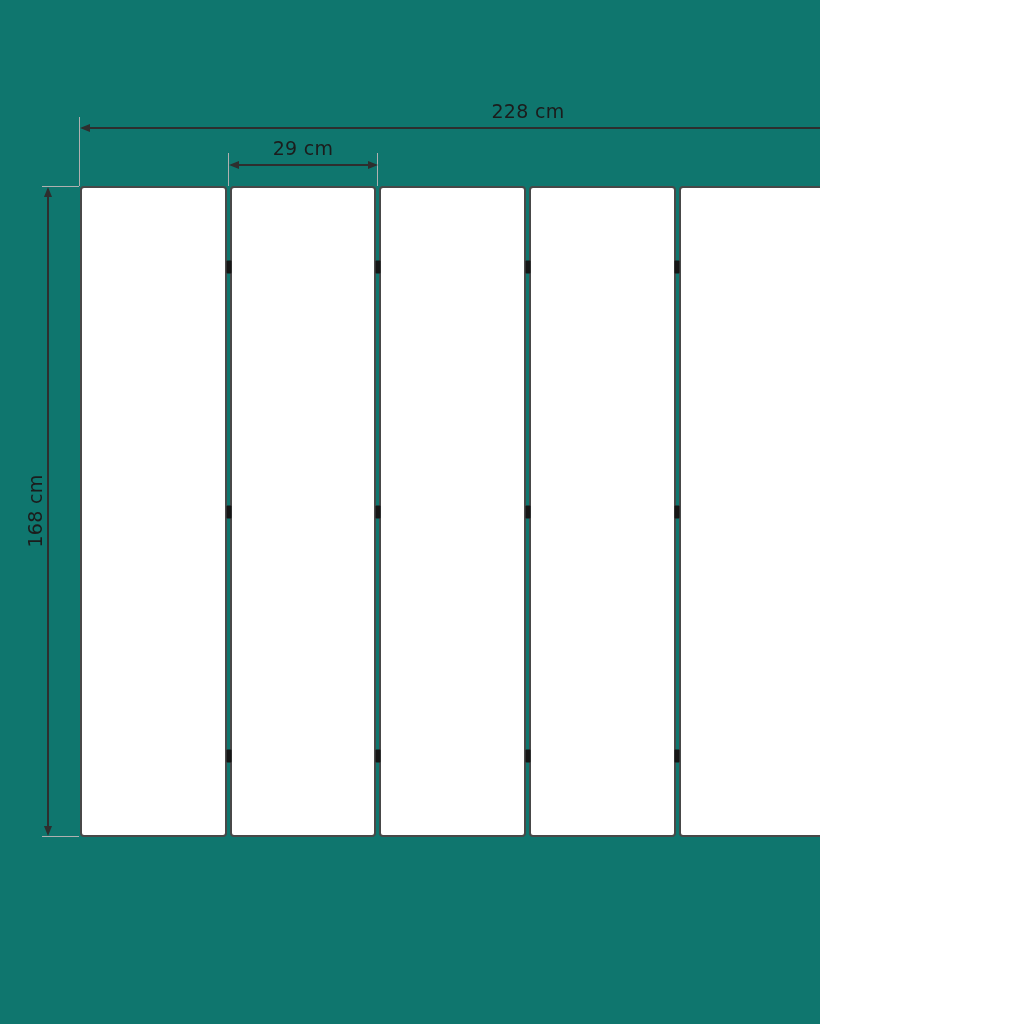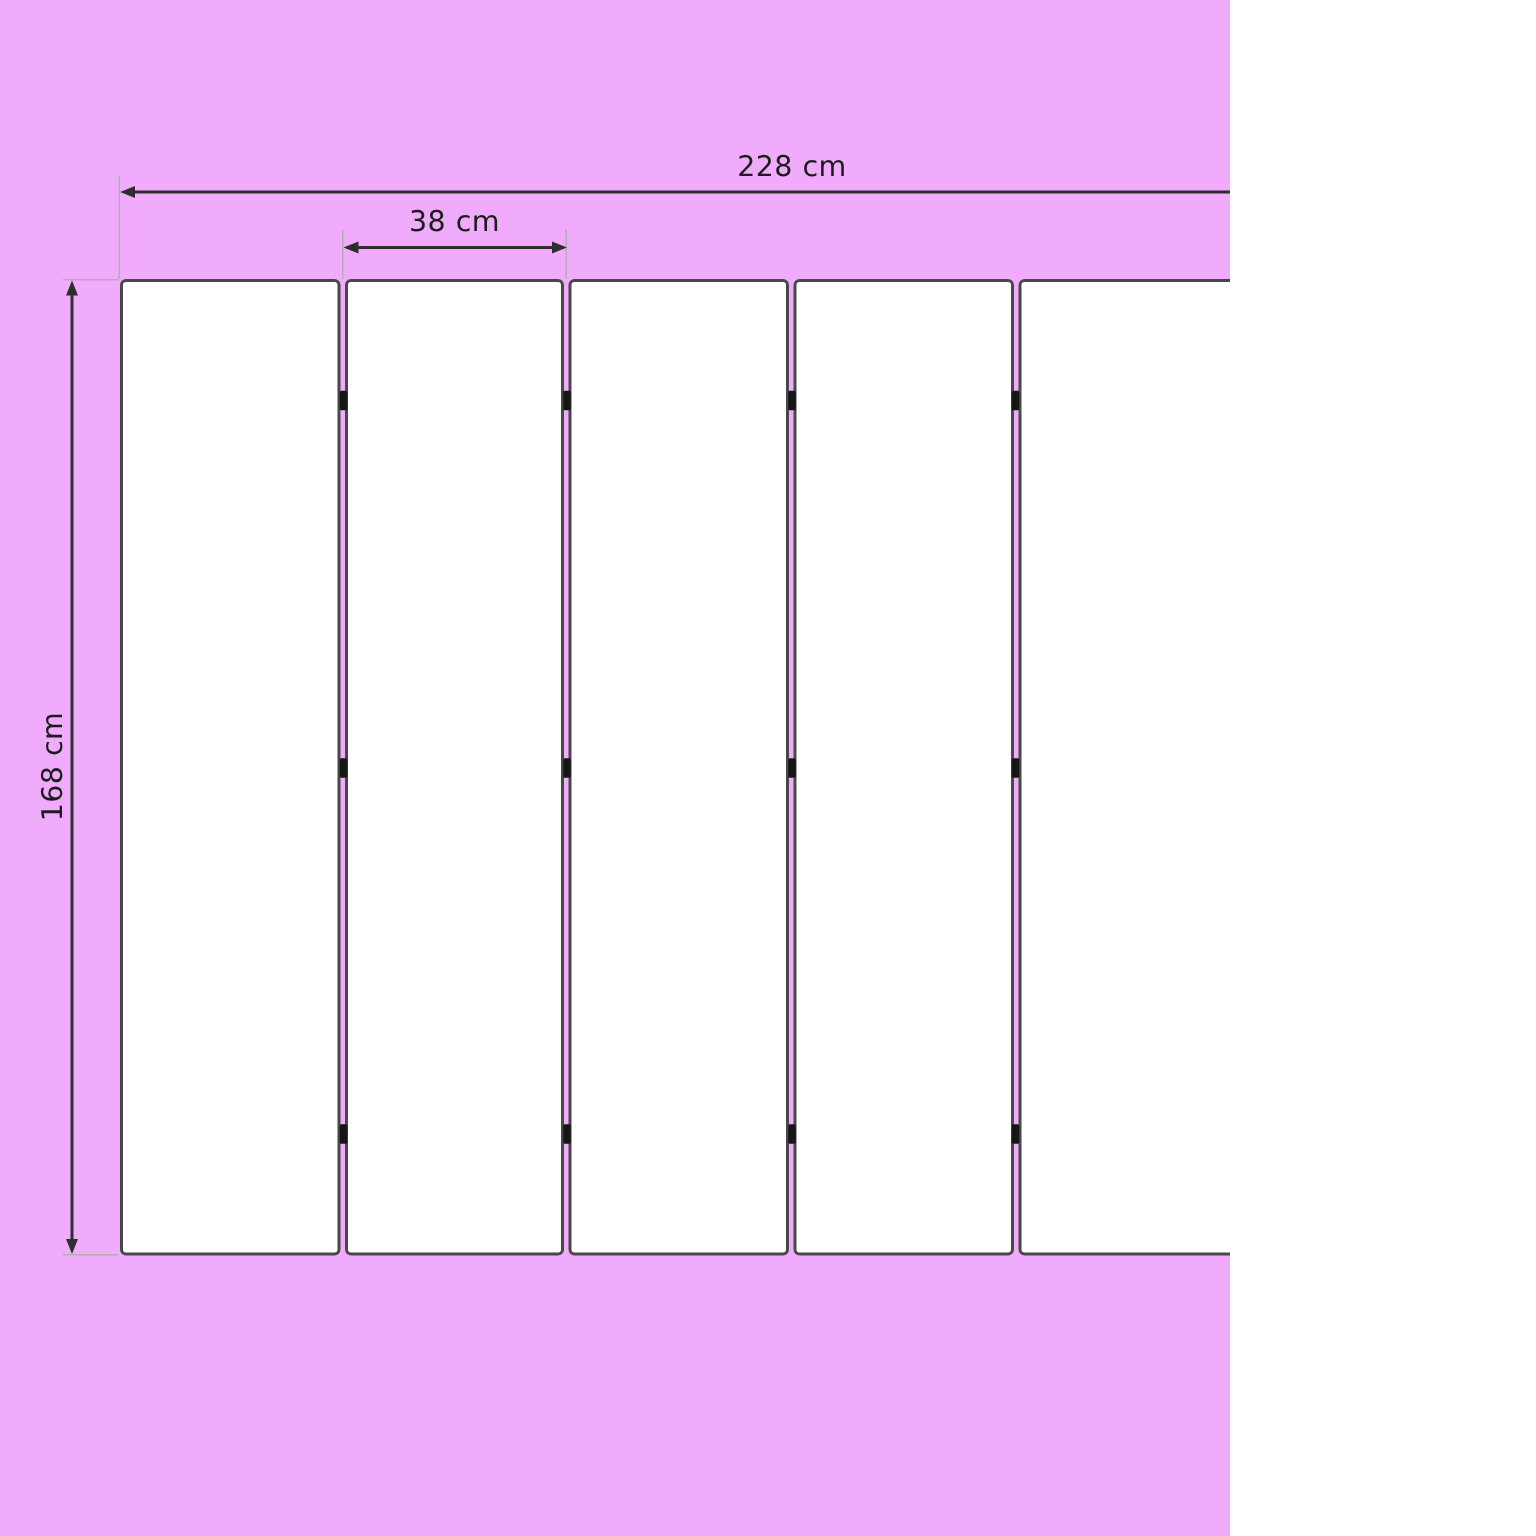--- a/index.html
+++ b/index.html
@@ -5,21 +5,21 @@
   html, body {
     margin: 0;
     padding: 0;
     background: #ffffff;
     font-family: "DejaVu Sans", "Liberation Sans", sans-serif;
   }
   #stage {
     position: relative;
     width: 820px;
     height: 1024px;
-    background: #f0abfc;
+    background: #0f766e;
     overflow: hidden;
   }
 
   
   #panels-row {
     position: absolute;
     left: 80px;
     top: 186px;
     width: 895px;
     height: 651px;
@@ -135,21 +135,21 @@
     <div class="arrow arrow-right" style="left:966px; top:124px;"></div>
     <div class="dim-label" style="left:528px; top:100px;">228 cm</div>
   </div>
 
   <div>
     <div class="ext-line-v" style="left:228px; top:153px; height:33px;"></div>
     <div class="ext-line-v" style="left:377px; top:153px; height:33px;"></div>
     <div class="dim-line-h" style="left:237px; top:164px; width:132px;"></div>
     <div class="arrow arrow-left" style="left:229px; top:161px;"></div>
     <div class="arrow arrow-right" style="left:368px; top:161px;"></div>
-    <div class="dim-label" style="left:303px; top:137px;">38 cm</div>
+    <div class="dim-label" style="left:303px; top:137px;">29 cm</div>
   </div>
 
   <div>
     <div class="ext-line-h" style="left:42px; top:186px; width:37px;"></div>
     <div class="ext-line-h" style="left:42px; top:836px; width:37px;"></div>
     <div class="dim-line-v" style="left:47px; top:195px; height:633px;"></div>
     <div class="arrow arrow-up" style="left:44px; top:187px;"></div>
     <div class="arrow arrow-down" style="left:44px; top:826px;"></div>
     <div class="dim-label" id="height-label" style="left:35px; top:511px;">168 cm</div>
   </div>

